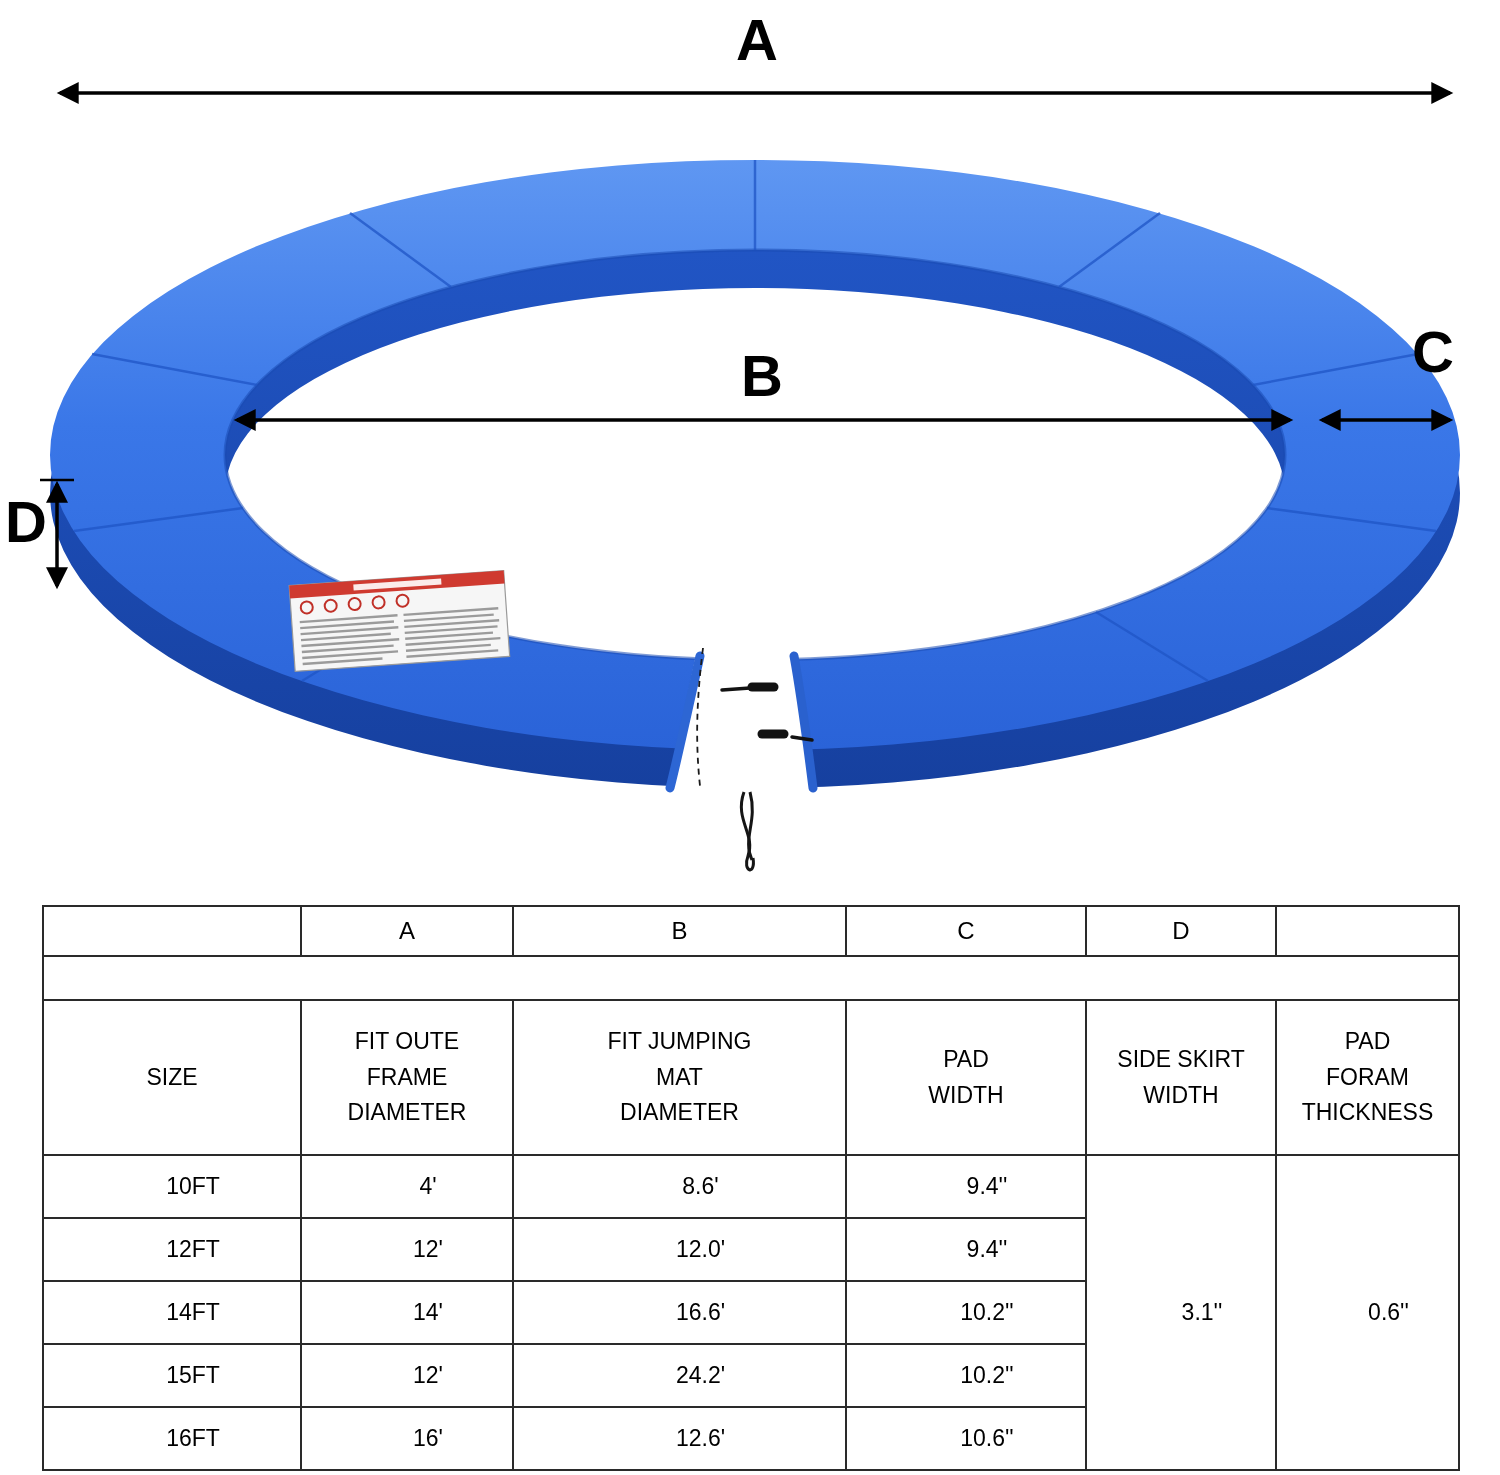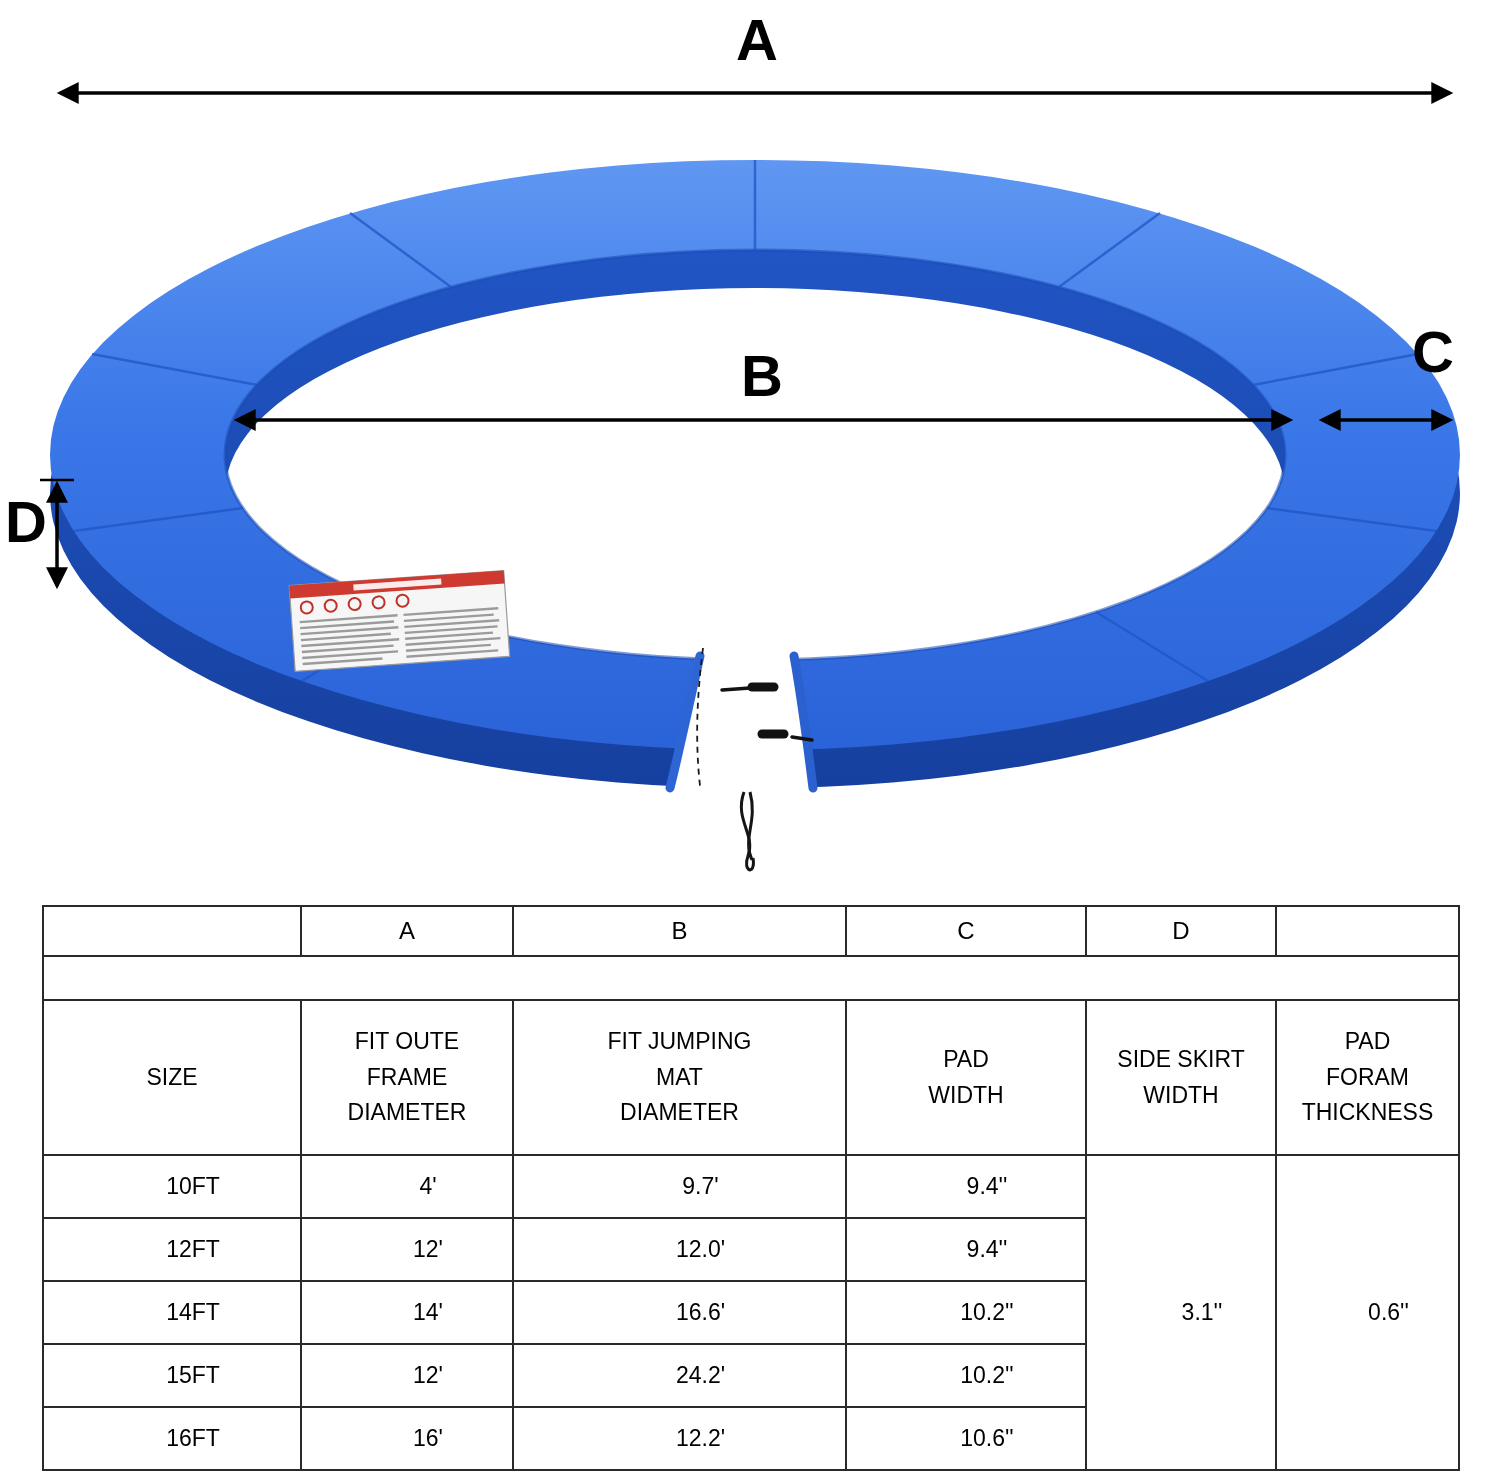--- a/index.html
+++ b/index.html
@@ -158,21 +158,21 @@
 WIDTH</td>
         <td>SIDE SKIRT
 WIDTH</td>
         <td>PAD
 FORAM
 THICKNESS</td>
       </tr>
       <tr class="data-row">
         <td>10FT</td>
         <td>4'</td>
-        <td>9.7'</td>
+        <td>8.6'</td>
         <td>9.4''</td>
         <td rowspan="5">3.1''</td>
         <td rowspan="5">0.6''</td>
       </tr>
       <tr class="data-row">
         <td>12FT</td>
         <td>12'</td>
         <td>12.0'</td>
         <td>9.4''</td>
       </tr>
@@ -184,19 +184,19 @@
       </tr>
       <tr class="data-row">
         <td>15FT</td>
         <td>12'</td>
         <td>24.2'</td>
         <td>10.2''</td>
       </tr>
       <tr class="data-row">
         <td>16FT</td>
         <td>16'</td>
-        <td>12.2'</td>
+        <td>12.6'</td>
         <td>10.6''</td>
       </tr>
     </tbody>
   </table>
 
 </div>
 
 </body></html>

